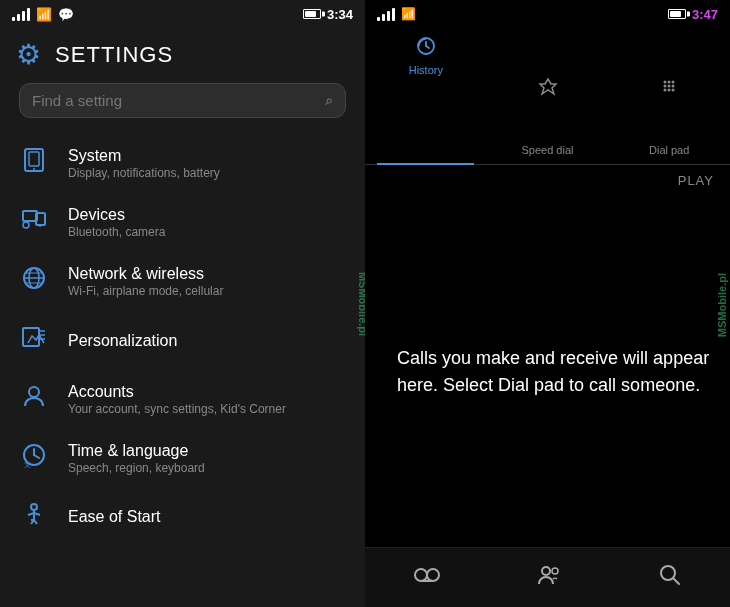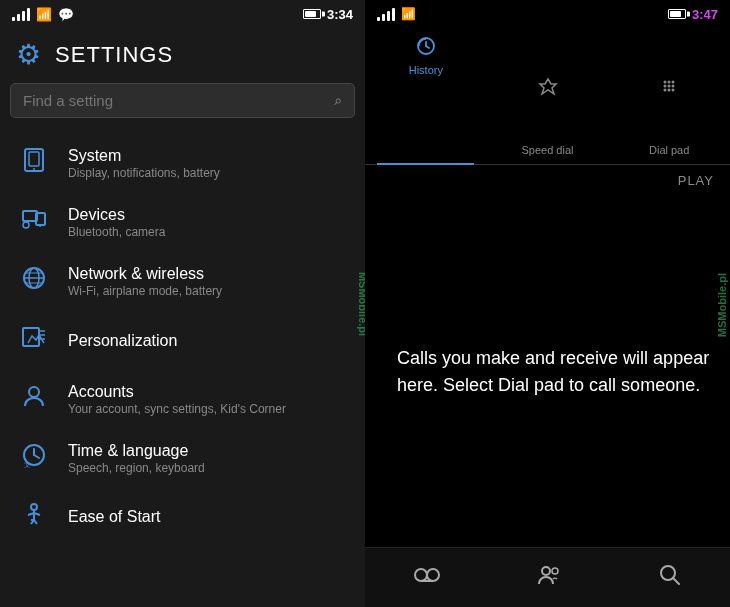--- a/index.html
+++ b/index.html
@@ -56,27 +56,27 @@
     }
 
     .settings-title {
       color: #fff;
       font-size: 22px;
       font-weight: 300;
       letter-spacing: 1px;
     }
 
     .search-bar {
-      margin: 0 10px 16px;
+      margin: 0 19px 16px;
       background: #2d2d2d;
       border: 1px solid #444;
       display: flex;
       align-items: center;
       padding: 8px 12px;
-      border-radius: 5px;
+      border-radius: 11px;
     }
 
     .search-input {
       background: transparent;
       border: none;
       color: #888;
       font-size: 15px;
       flex: 1;
       outline: none;
     }
@@ -371,21 +371,21 @@
         <svg width="28" height="28" viewBox="0 0 28 28" fill="none">
           <circle cx="14" cy="14" r="10" stroke="#4a90d9" stroke-width="2"></circle>
           <ellipse cx="14" cy="14" rx="5" ry="10" stroke="#4a90d9" stroke-width="1.5"></ellipse>
           <line x1="4" y1="14" x2="24" y2="14" stroke="#4a90d9" stroke-width="1.5"></line>
           <line x1="6" y1="9" x2="22" y2="9" stroke="#4a90d9" stroke-width="1"></line>
           <line x1="6" y1="19" x2="22" y2="19" stroke="#4a90d9" stroke-width="1"></line>
         </svg>
       </div>
       <div class="item-text">
         <span class="item-title">Network &amp; wireless</span>
-        <span class="item-subtitle">Wi-Fi, airplane mode, battery</span>
+        <span class="item-subtitle">Wi-Fi, airplane mode, cellular</span>
       </div>
     </div>
 
     <div class="settings-item">
       <div class="item-icon">
         <svg width="28" height="28" viewBox="0 0 28 28" fill="none">
           <rect x="3" y="5" width="16" height="18" rx="1" stroke="#4a90d9" stroke-width="2"></rect>
           <path d="M8 20 L12 13 L16 17 L19 12 L24 20" stroke="#4a90d9" stroke-width="1.5" fill="none"></path>
           <line x1="18" y1="8" x2="25" y2="8" stroke="#4a90d9" stroke-width="1.5"></line>
           <line x1="18" y1="12" x2="25" y2="12" stroke="#4a90d9" stroke-width="1.5"></line>

